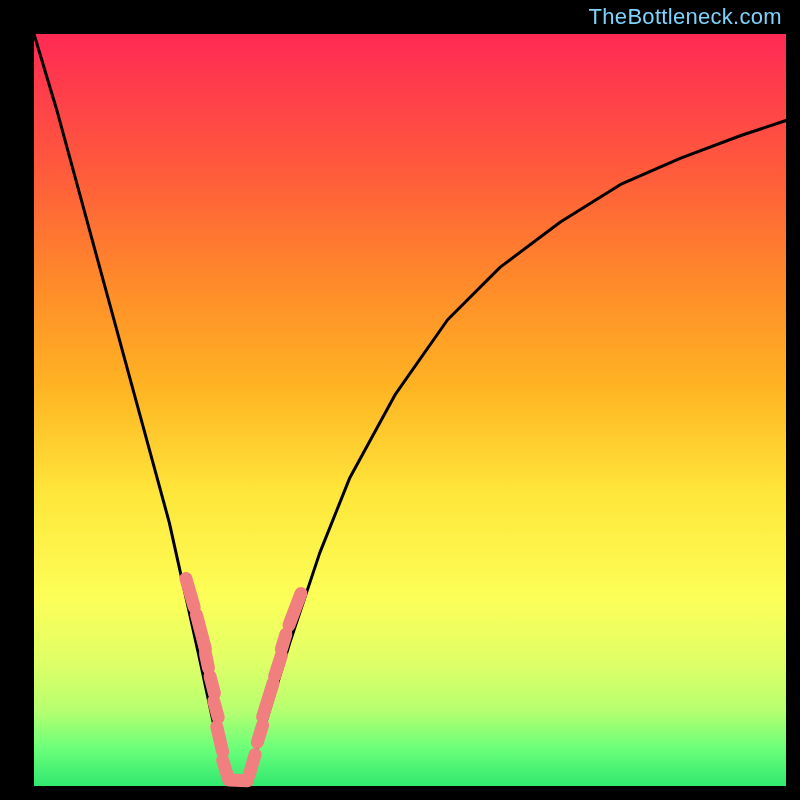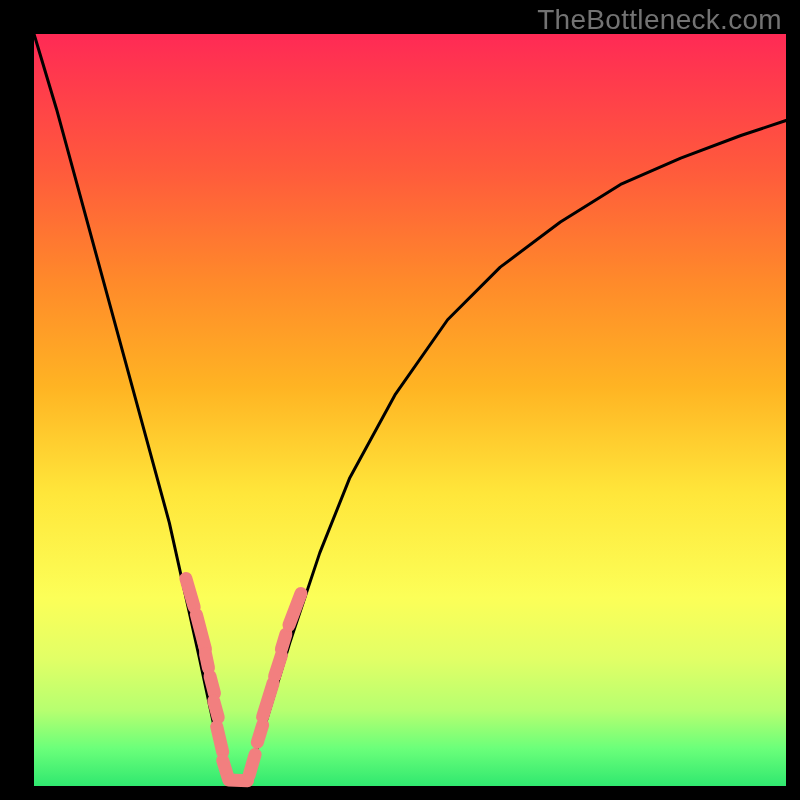--- a/index.html
+++ b/index.html
@@ -30,22 +30,22 @@
       #ffe63a 61%,
       #fcff58 75%,
       #e2ff66 83%,
       #b6ff70 90%,
       #6bff7a 95%,
       #30e86f 100%
     );
   }
   .watermark {
     position: absolute;
-    color: #737373;
-    font-size: 28px;
+    color: #7dd3fc;
+    font-size: 22px;
     letter-spacing: 0.3px;
     font-weight: 400;
     white-space: nowrap;
     margin-left: 32px;
   }
   svg.curve {
     position: absolute;
     left: 0;
     top: 0;
     pointer-events: none;

